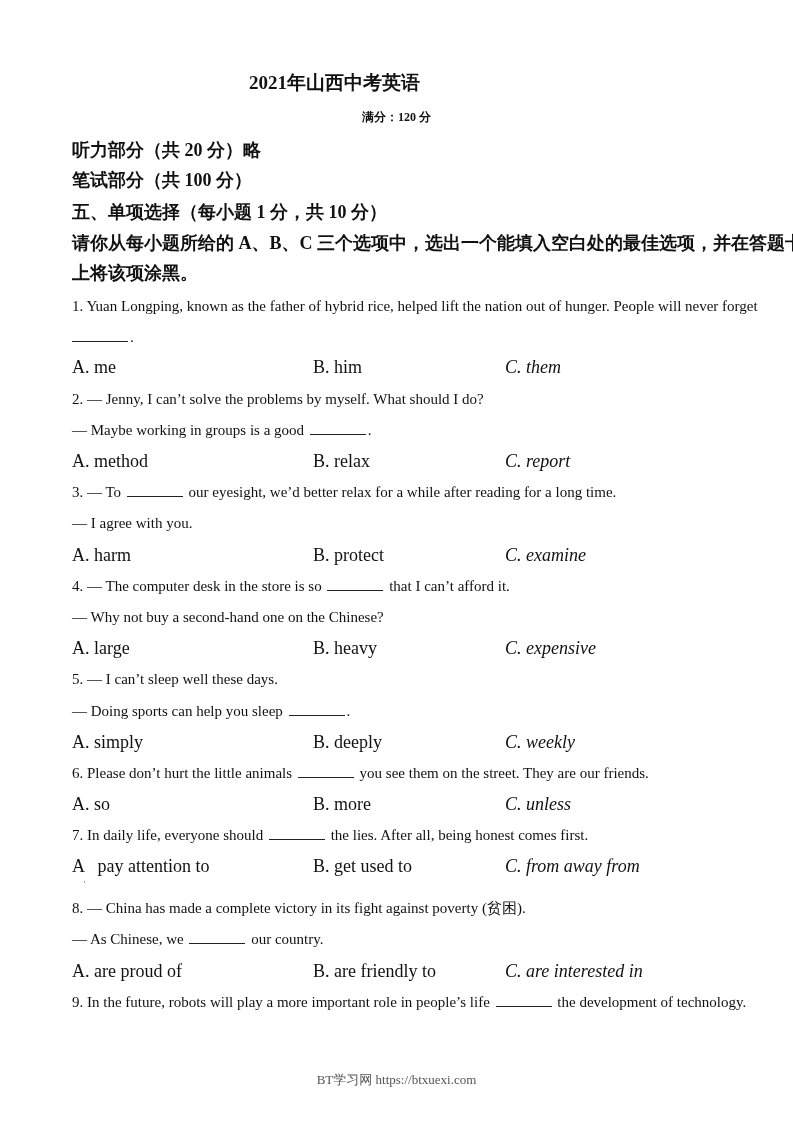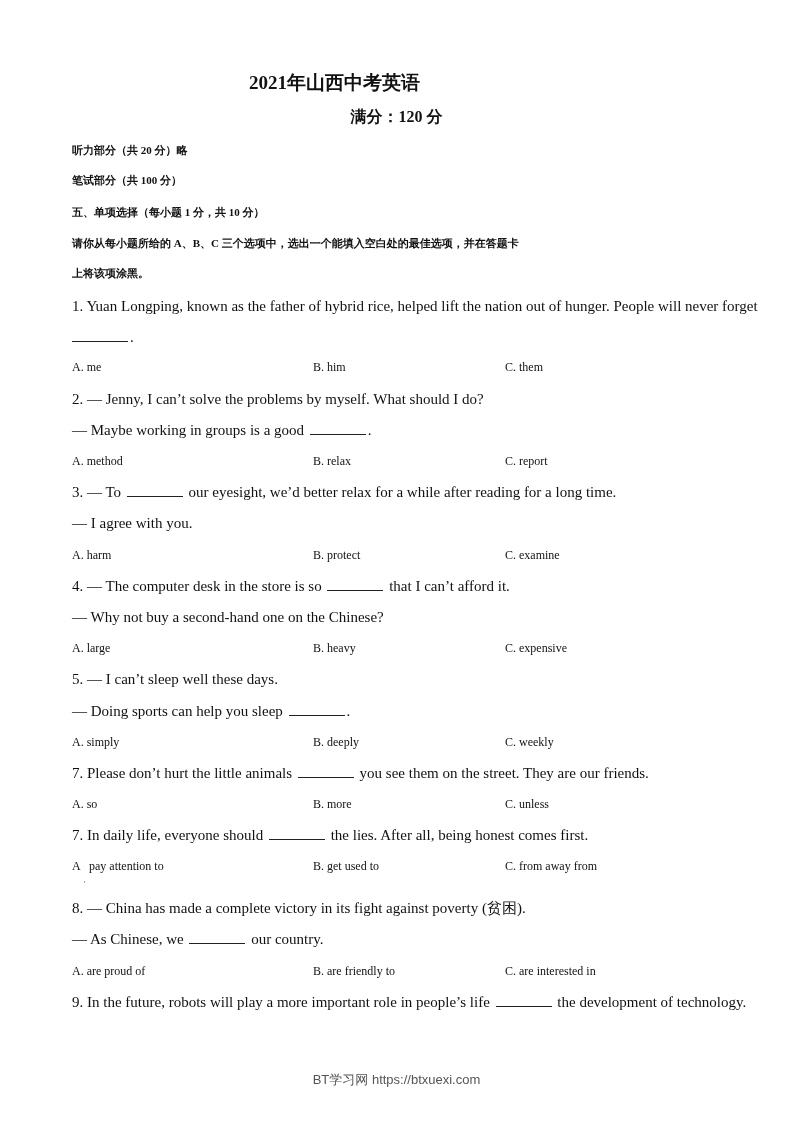--- a/index.html
+++ b/index.html
@@ -2,27 +2,27 @@
 <html><head>
   <meta charset="utf-8">
   <style>
     html, body { margin: 0; padding: 0; background: #ffffff; }
     body { width: 793px; height: 1122px; position: relative; overflow: hidden;
            font-family: "Liberation Serif", "DejaVu Serif", serif; color: #111; }
     .line { position: absolute; left: 72px; white-space: nowrap; font-size: 15px; line-height: 16px; }
     .title { position: absolute; left: 0; width: 669px; text-align: center; top: 72px;
              font-size: 19px; font-weight: bold; line-height: 22px; }
     .score { position: absolute; left: 0; width: 793px; text-align: center; top: 109px;
-             font-size: 16px; font-weight: bold; line-height: 16px; }
-    .bold { font-weight: bold; font-size: 11px; line-height: 18px; }
-    .opt { position: absolute; white-space: nowrap; font-size: 12px; line-height: 16px; }
-    .optA { left: 72px; } .optB { left: 289px; margin-left: 24px; } .optC { left: 505px; }
+             font-size: 12px; font-weight: bold; line-height: 16px; }
+    .bold { font-weight: bold; font-size: 18px; line-height: 18px; }
+    .opt { position: absolute; white-space: nowrap; font-size: 18px; line-height: 16px; }
+    .optA { left: 72px; } .optB { left: 289px; margin-left: 24px; } .optC { left: 505px; font-style: italic; }
     .blank { display: inline-block; width: 56px; border-bottom: 1px solid #222; height: 11px; vertical-align: baseline; margin: 0 2px; }
     .footer { position: absolute; left: 0; width: 793px; top: 1071px; text-align: center;
-              font-family: Liberation Sans, sans-serif; font-size: 13px; color: #555; }
+              font-family: Liberation Serif, serif; font-size: 13px; color: #555; }
     .tick { position: absolute; left: 84px; top: 880px; font-size: 8px; color: #555; }
   </style>
 </head>
 <body>
 
 <div>
   <div class="title">2021年山西中考英语</div>
   <div class="score">满分：120 分</div>
 
   <div class="line bold" style="top:141px">听力部分（共 20 分）略</div>
@@ -54,21 +54,21 @@
   <div class="opt optA" style="top:640px">A. large</div>
   <div class="opt optB" style="top:640px">B. heavy</div>
   <div class="opt optC" style="top:640px">C. expensive</div>
 
   <div class="line" style="top:671px"><span>5. — I can’t sleep well these days.</span></div>
   <div class="line" style="top:703px"><span>— Doing sports can help you sleep</span> <span class="blank"></span><span>.</span></div>
   <div class="opt optA" style="top:734px">A. simply</div>
   <div class="opt optB" style="top:734px">B. deeply</div>
   <div class="opt optC" style="top:734px">C. weekly</div>
 
-  <div class="line" style="top:765px"><span>7. Please don’t hurt the little animals</span> <span class="blank"></span> <span>you see them on the street. They are our friends.</span></div>
+  <div class="line" style="top:765px"><span>6. Please don’t hurt the little animals</span> <span class="blank"></span> <span>you see them on the street. They are our friends.</span></div>
   <div class="opt optA" style="top:796px">A. so</div>
   <div class="opt optB" style="top:796px">B. more</div>
   <div class="opt optC" style="top:796px">C. unless</div>
 
   <div class="line" style="top:827px"><span>7. In daily life, everyone should</span> <span class="blank"></span> <span>the lies. After all, being honest comes first.</span></div>
   <div class="opt optA" style="top:858px; white-space:pre">A   pay attention to</div>
   <div class="opt optB" style="top:858px">B. get used to</div>
   <div class="opt optC" style="top:858px">C. from away from</div>
   <div class="tick">'</div>
 

